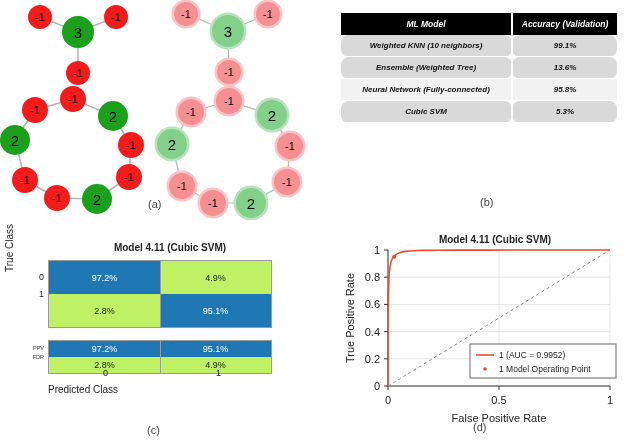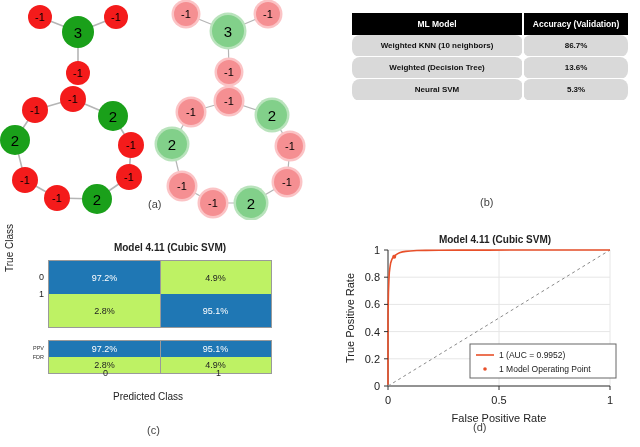--- a/index.html
+++ b/index.html
@@ -19,21 +19,21 @@
     position:absolute;
     font-size:11px;color:#444;
     font-family:"Liberation Sans", sans-serif;
   }
   #label-a{left:148px;top:198px;}
   #label-b{left:480px;top:196px;}
   #label-c{left:147px;top:424px;}
   #label-d{left:473px;top:421px;}
 
   
-  #panel-b{left:352px;top:13px;width:276px;}
+  #panel-b{left:341px;top:13px;width:276px;font-style:italic;}
   table.mltable{
     border-collapse:collapse;
     width:276px;
     table-layout:fixed;
   }
   table.mltable th{
     background:#000000;color:#ffffff;
     font-size:8.5px;font-weight:bold;
     padding:6px 2px;text-align:center;
     border-right:2px solid #ffffff;
@@ -99,22 +99,22 @@
   .cm-ytick{position:absolute;font-size:9px;color:#222;text-align:right;width:14px;}
   #cm-yt0{left:30px;top:44px;}
   #cm-yt1{left:30px;top:61px;}
   .cm-ysmall{position:absolute;font-size:5.5px;color:#333;text-align:right;width:18px;}
   #cm-ppv{left:26px;top:117px;}
   #cm-fdr{left:26px;top:126px;}
   .cm-xtick{position:absolute;font-size:9px;color:#222;}
   #cm-xt0{left:103px;top:140px;}
   #cm-xt1{left:216px;top:140px;}
   #cm-xlabel{
-    position:absolute;left:36px;top:156px;width:224px;
-    text-align:center;font-size:10px;color:#222;margin-top:7px;
+    position:absolute;left:48px;top:156px;width:224px;
+    font-size:10px;color:#222;
   }
 
   
   #panel-d{left:320px;top:228px;width:320px;height:219px;}
   #roc-title{
     position:absolute;left:60px;top:6px;width:230px;
     text-align:center;font-size:10px;font-weight:bold;color:#222;
   }
   #roc-svg{position:absolute;left:0;top:0;}
   .roc-axis-text{font-size:11px;fill:#222;font-family:"Liberation Sans", sans-serif;}
@@ -235,28 +235,32 @@
       </colgroup>
     <thead>
       <tr>
         <th>ML Model</th>
         <th>Accuracy (Validation)</th>
       </tr>
     </thead>
     <tbody id="mltable-body">
         <tr class="odd">
           <td>Weighted KNN (10 neighbors)</td>
-          <td>86.7%</td>
+          <td>99.1%</td>
         </tr>
         <tr class="odd">
-          <td>Weighted (Decision Tree)</td>
+          <td>Ensemble (Weighted Tree)</td>
           <td>13.6%</td>
         </tr>
+        <tr class="even">
+          <td>Neural Network (Fully-connected)</td>
+          <td>95.8%</td>
+        </tr>
         <tr class="odd">
-          <td>Neural SVM</td>
+          <td>Cubic SVM</td>
           <td>5.3%</td>
         </tr>
       </tbody>
   </table>
 </div>
 <div class="panel-label" id="label-b">(b)</div>
 
 <div class="panel" id="panel-c">
   <div id="cm-title">Model 4.11 (Cubic SVM)</div>
 

